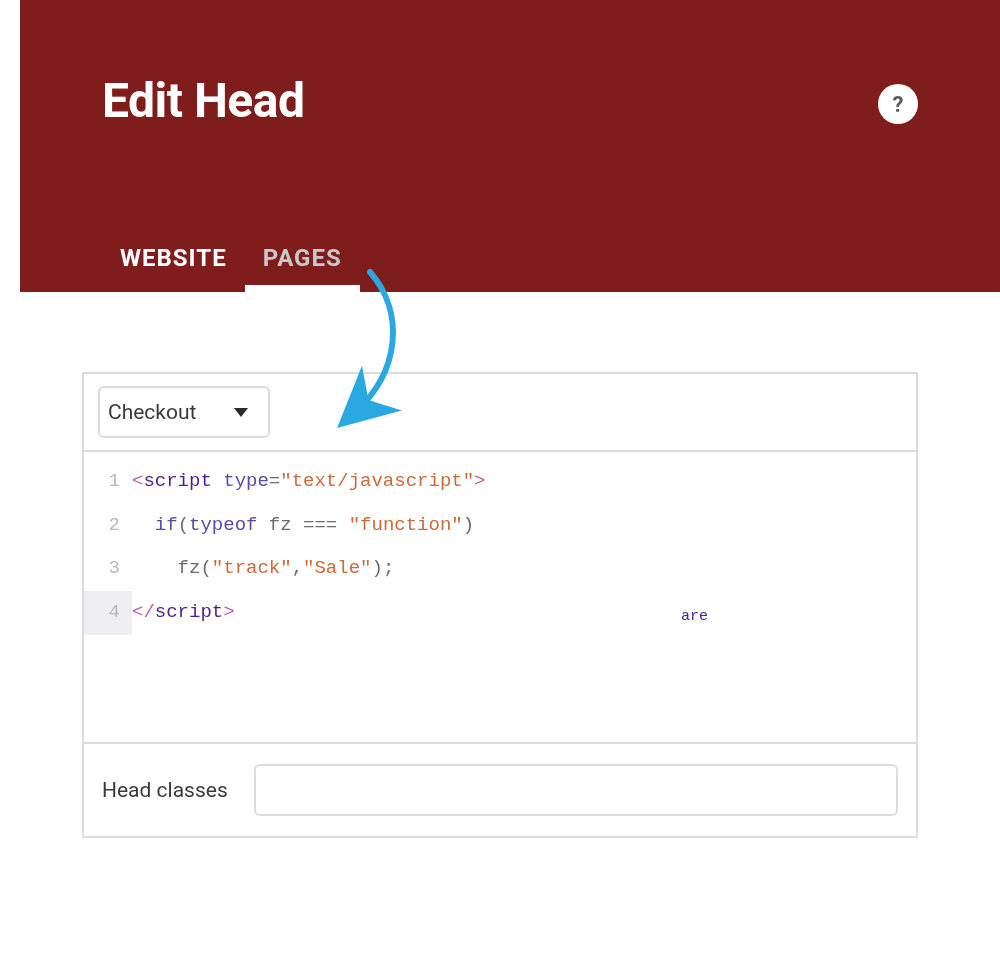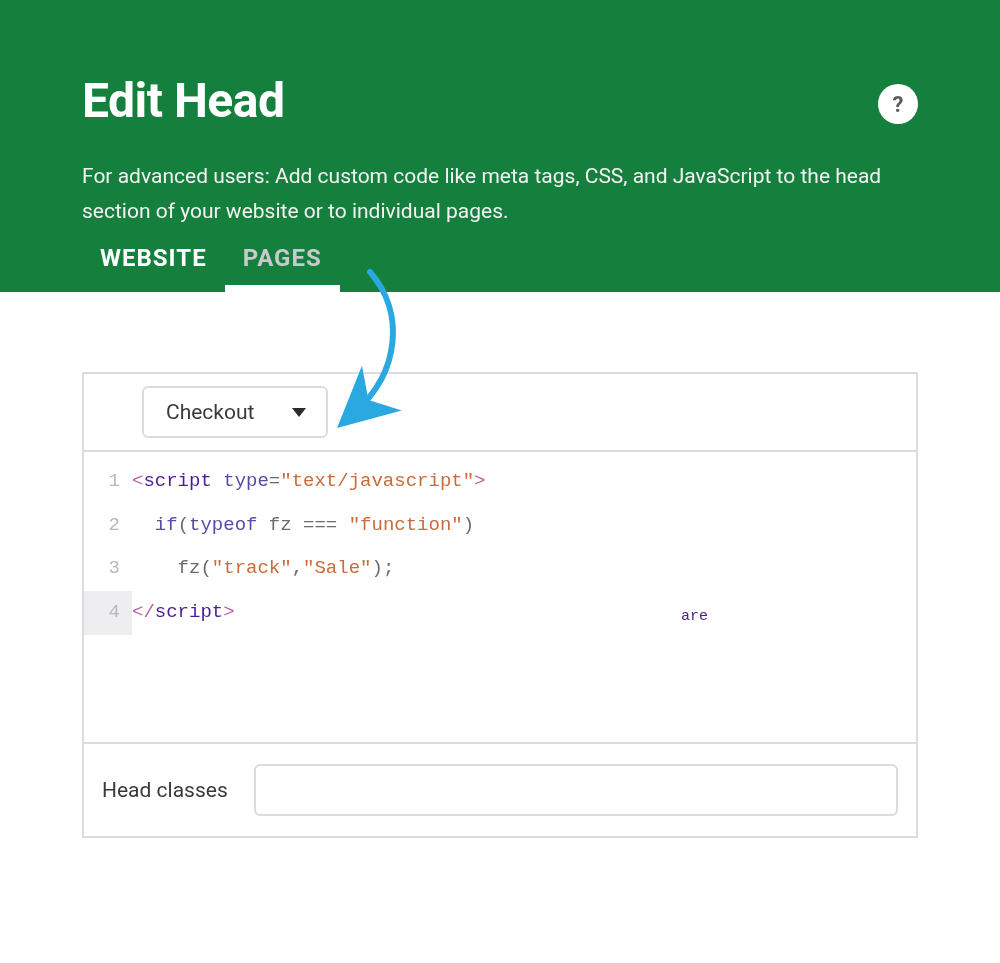--- a/index.html
+++ b/index.html
@@ -4,25 +4,26 @@
 <style>
   * { box-sizing: border-box; margin: 0; padding: 0; }
   body {
     font-family: -apple-system, BlinkMacSystemFont, "Segoe UI", Roboto, Helvetica, Arial, sans-serif;
     background: #ffffff;
     width: 1000px;
     height: 963px;
     overflow: hidden;
   }
   .header {
-    background: #15803d;
+    background: #7f1d1d;
     padding: 72px 82px 0 82px;
     color: #ffffff;
     position: relative;
     height: 292px;
+    margin-left: 20px;
   }
   .title {
     font-size: 48px;
     font-weight: 700;
     margin-bottom: 30px;
     letter-spacing: -0.5px;
   }
   .subtitle {
     font-size: 21px;
     font-weight: 400;
@@ -81,25 +82,24 @@
   }
   .panel-top {
     padding: 12px 14px;
     border-bottom: 2px solid #dcdce0;
   }
   .dropdown {
     display: inline-flex;
     align-items: center;
     border: 2px solid #dcdce0;
     border-radius: 6px;
-    padding: 12px 20px 12px 22px;
+    padding: 12px 20px 12px 8px;
     cursor: pointer;
     gap: 38px;
     background: #ffffff;
-    margin-left: 44px;
   }
   .dropdown-label {
     font-size: 21px;
     color: #3a3a3a;
   }
   .caret {
     width: 0; height: 0;
     border-left: 7px solid transparent;
     border-right: 7px solid transparent;
     border-top: 9px solid #2b2b2b;
@@ -171,21 +171,20 @@
     top: -30px;
     left: 320px;
     pointer-events: none;
   }
 </style>
 </head>
 <body>
 
 <div class="header">
   <h1 class="title">Edit Head</h1>
-  <p class="subtitle">For advanced users: Add custom code like meta tags, CSS, and JavaScript to the head section of your website or to individual pages.</p>
   <div class="help-btn">
     <span>?</span>
   </div>
   <div class="tabs">
     <div class="tab active">WEBSITE</div>
     <div class="tab inactive selected-indicator">PAGES</div>
   </div>
 </div>
 
 <div class="content">

